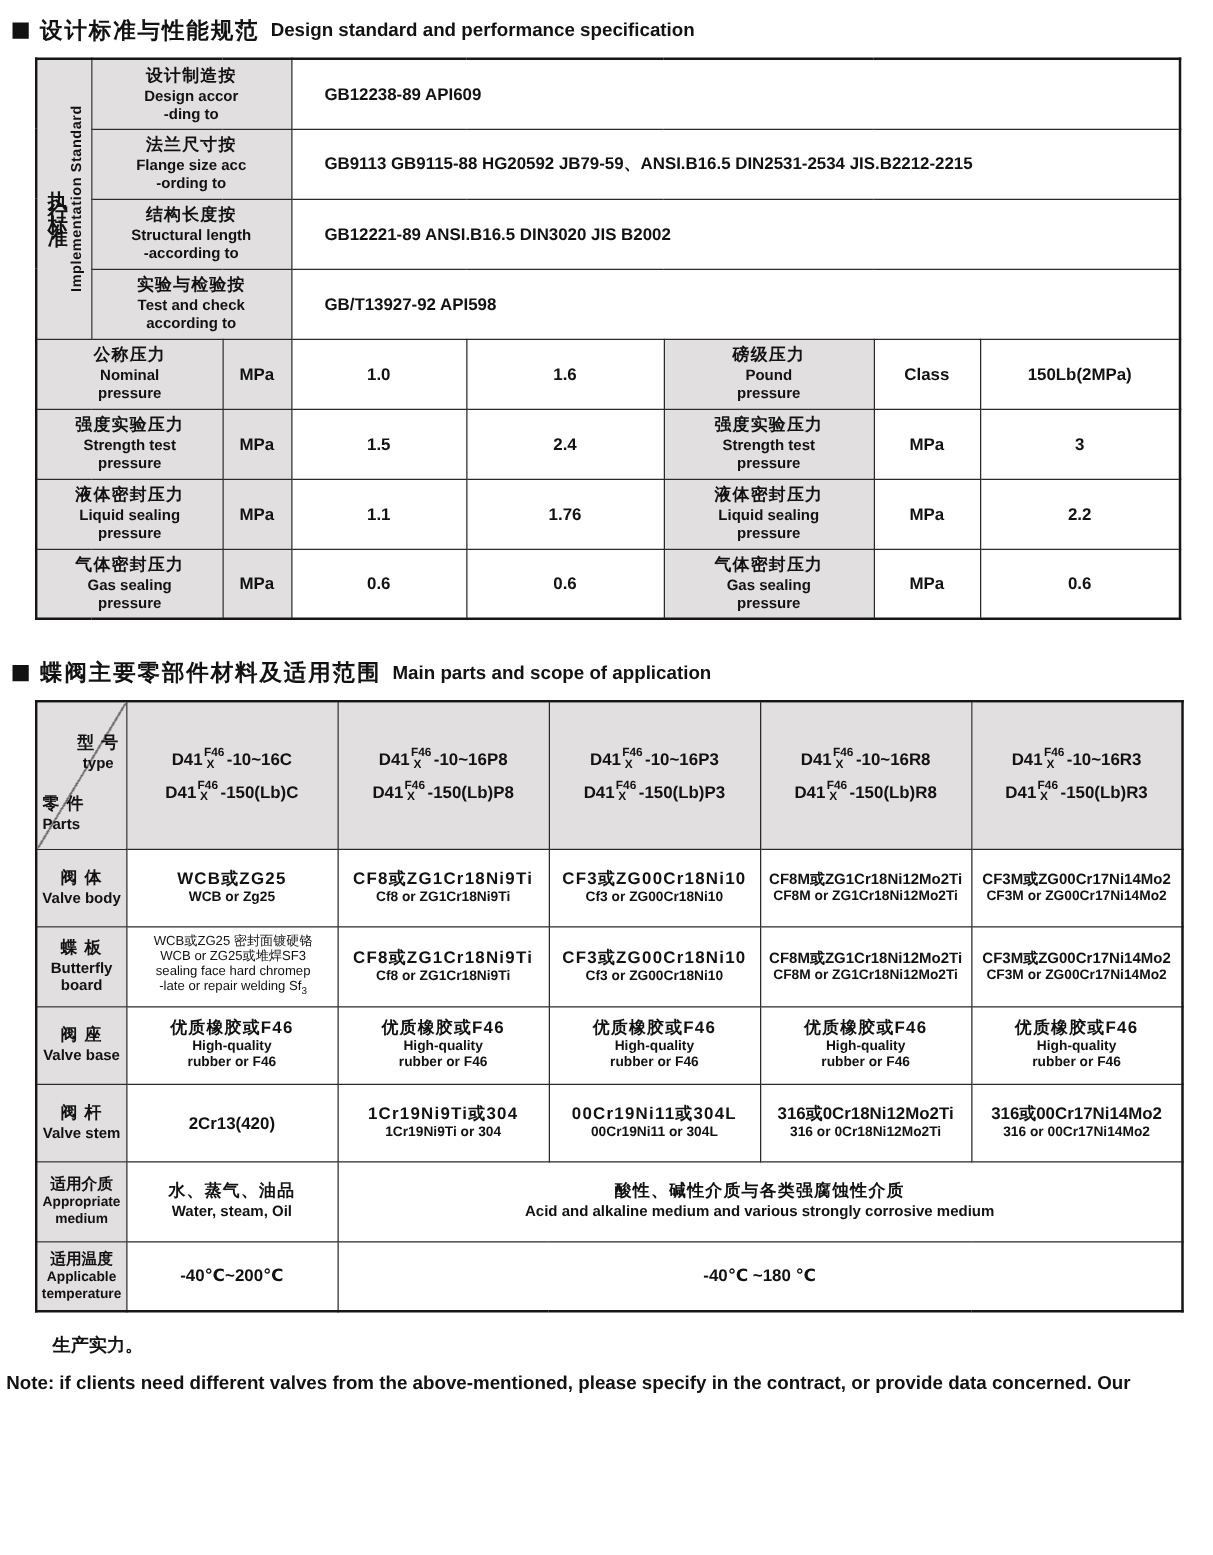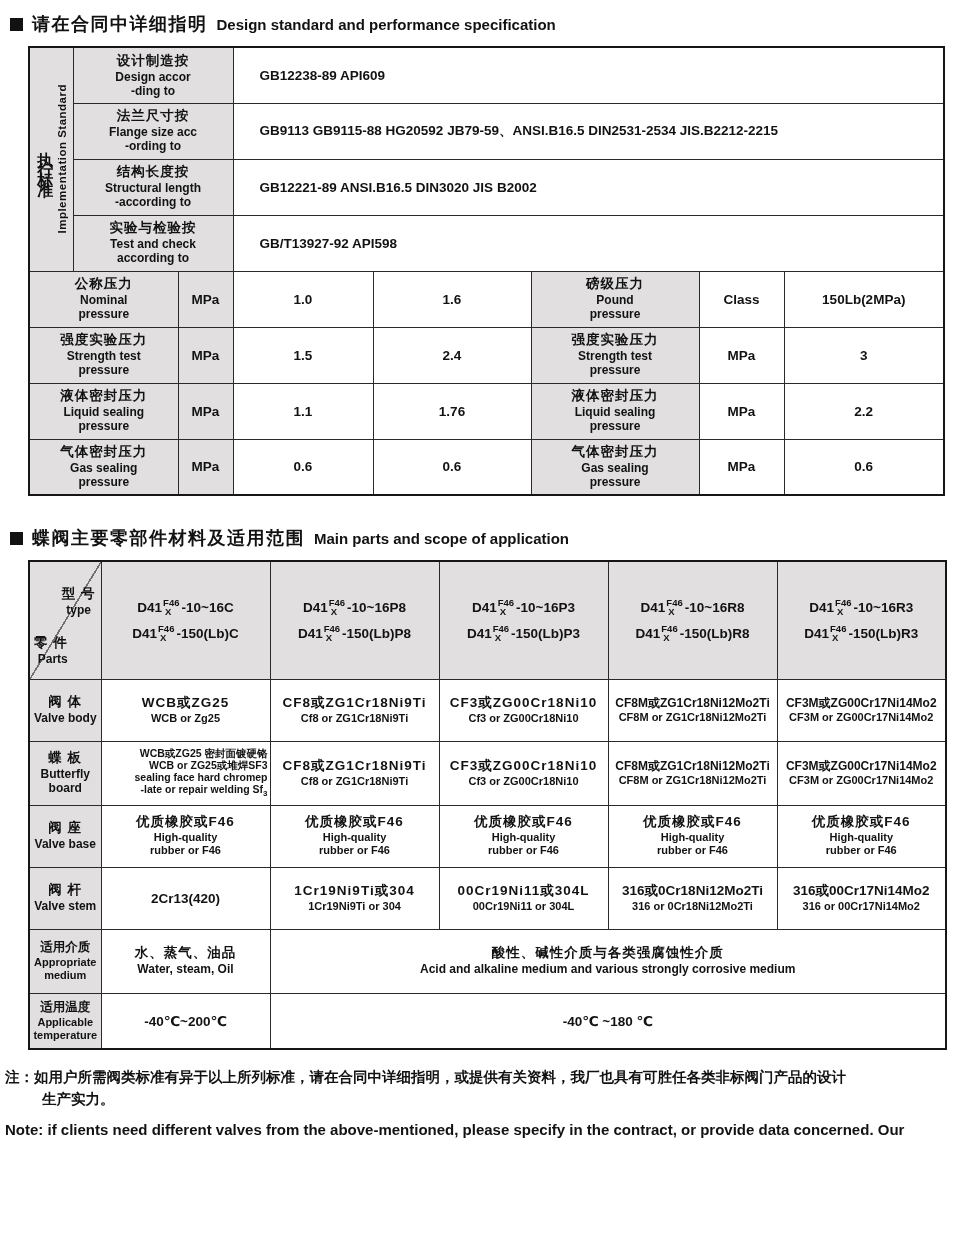--- a/index.html
+++ b/index.html
@@ -32,46 +32,46 @@
   .vzh { writing-mode:vertical-rl; text-orientation:upright; font-size:16px; font-weight:bold; letter-spacing:10px; }
   .ven { writing-mode:vertical-rl; transform:rotate(180deg); font-size:11.5px; font-weight:bold; letter-spacing:0.5px; }
 
   
   .corner { position:relative;
     background-image:linear-gradient(to bottom right,
       transparent calc(50% - 0.8px), #6f6f6f calc(50% - 0.8px),
       #6f6f6f calc(50% + 0.8px), transparent calc(50% + 0.8px));
   }
   .corner .tr-txt { position:absolute; top:24px; right:5px; text-align:center; }
-  .corner .bl-txt { position:absolute; bottom:12px; left:4px; text-align:right; }
+  .corner .bl-txt { position:absolute; bottom:12px; left:4px; text-align:left; }
 
   
   .mline { display:flex; align-items:center; justify-content:center; font-size:13.5px; font-weight:bold; margin:7px 0; }
   .stack { display:inline-flex; flex-direction:column; align-items:flex-start; line-height:1; margin:0 2px 0 1px; }
   .s-sup { font-size:9.5px; font-weight:bold; }
   .s-sub { font-size:9.5px; font-weight:bold; margin-left:2px; }
 
-  .small4 { font-size:10.5px; font-weight:bold; line-height:1.14; text-align:right; padding-left:2px; }
+  .small4 { font-size:10.5px; font-weight:normal; line-height:1.14; text-align:center; padding-left:2px; }
   .small4 sub { font-size:8px; }
 
   
   .note { margin:16px 0 0 5px; }
   .note-zh  { font-size:14.5px; font-weight:bold; line-height:1.55; }
   .note-zh2 { padding-left:37px; }
   .note-en  { font-size:15px; font-weight:bold; line-height:1.5; margin-top:8px; }
   .note-en2 { padding-left:45px; }
 </style>
 </head>
 <body>
 
 <div class="page">
 
   <div class="sec-title">
     <span class="bullet"></span>
-    <span class="t-zh">请在合同中详细指明</span>
+    <span class="t-zh">设计标准与性能规范</span>
     <span class="t-en">Design standard and performance specification</span>
   </div>
 
   <table class="t1" style="width:915px">
     <colgroup>
       <col style="width:44px">
         <col style="width:105px">
         <col style="width:55px">
         <col style="width:140px">
       <col style="width:158px">
@@ -453,18 +453,17 @@
         <div class="en" style="font-size:11px">Applicable</div>
         <div class="en" style="font-size:11px">temperature</div>
       </td>
       <td class="val">-40℃~200℃</td>
       <td class="val" colspan="4">-40℃ ~180 ℃</td>
     </tr>
   </tbody>
     </table>
 
   <div class="note">
-    <div class="note-zh">注：如用户所需阀类标准有异于以上所列标准，请在合同中详细指明，或提供有关资料，我厂也具有可胜任各类非标阀门产品的设计</div>
     <div class="note-zh note-zh2">生产实力。</div>
     <div class="note-en">Note: if clients need different valves from the above-mentioned, please specify in the contract, or provide data concerned. Our</div>
   </div>
 
 </div>
 
 </body></html>

